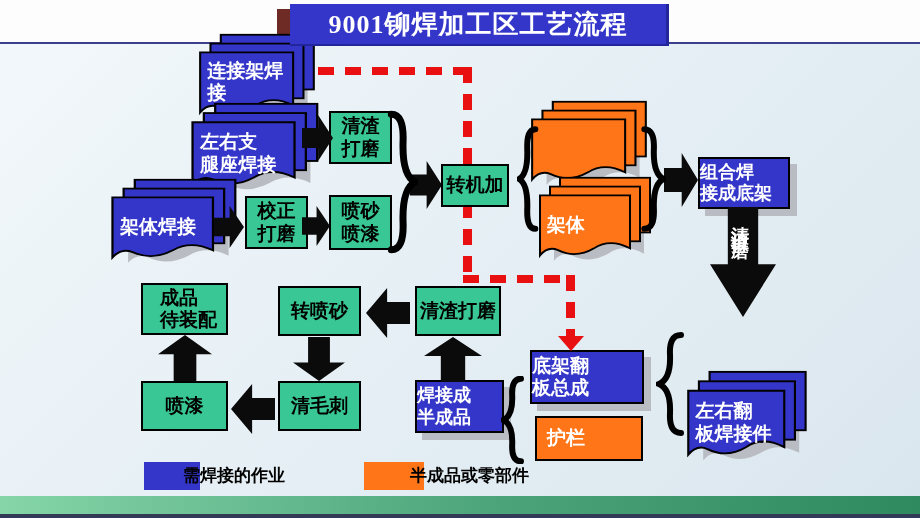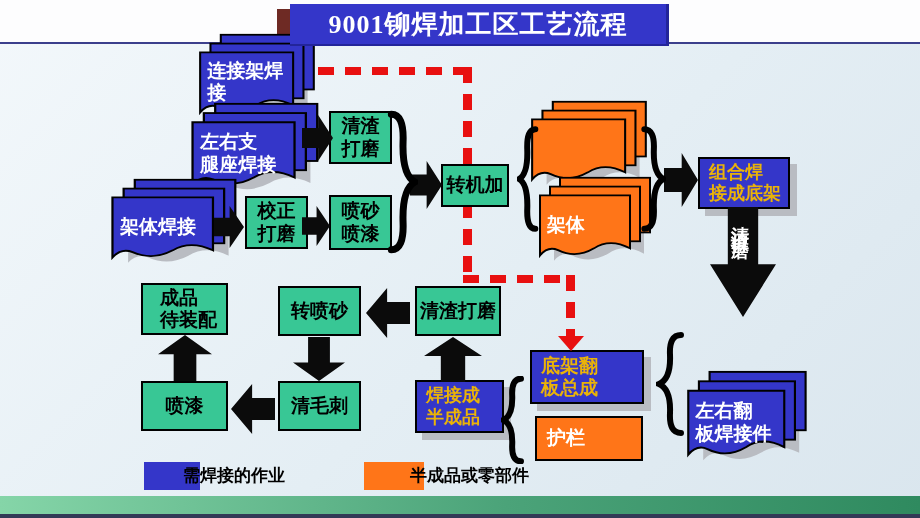--- a/index.html
+++ b/index.html
@@ -16,21 +16,21 @@
   .title-accent{position:absolute;left:277px;top:9px;width:15px;height:38px;background:#6e2a24;z-index:2;}
   .title-bar{position:absolute;left:290px;top:4px;width:376px;height:40px;background:#3436c9;
              border-right:3px solid #23259a;border-bottom:2px solid #23259a;
              display:flex;align-items:center;justify-content:center;z-index:3;}
   .title-bar .t{color:#fff;font-family:"Liberation Serif",serif;font-weight:700;font-size:26px;letter-spacing:1px;}
   
   .lbl{white-space:pre-line;font-weight:700;line-height:1.18;}
   
   .box{position:absolute;border:2px solid #000;box-sizing:border-box;display:flex;align-items:center;z-index:2;}
   .box.teal{background:#38c795;color:#000;justify-content:center;text-align:center;}
-  .box.blue{background:#3436c9;color:#eab308;box-shadow:7px 7px 0 #b9bcc2;padding-left:9px;}
+  .box.blue{background:#3436c9;color:#ffffff;box-shadow:7px 7px 0 #b9bcc2;}
   .box.orange{background:#ff7518;color:#fff;padding-left:10px;}
   .fs18{font-size:18px;} .fs19{font-size:19px;}
   
   .stack{position:absolute;z-index:2;}
   .stack svg{position:absolute;left:0;top:0;width:100%;height:100%;}
   .stack .bx{stroke:#000;stroke-width:2;}
   .stack.blue .bx{fill:#3436c9;} .stack.orange .bx{fill:#ff7518;}
   .stack .sh{fill:#b9bcc2;stroke:none;}
   .stack .lbl{position:absolute;left:9%;top:27%;width:72%;height:56%;display:flex;align-items:center;
               color:#fff;font-size:19px;}

